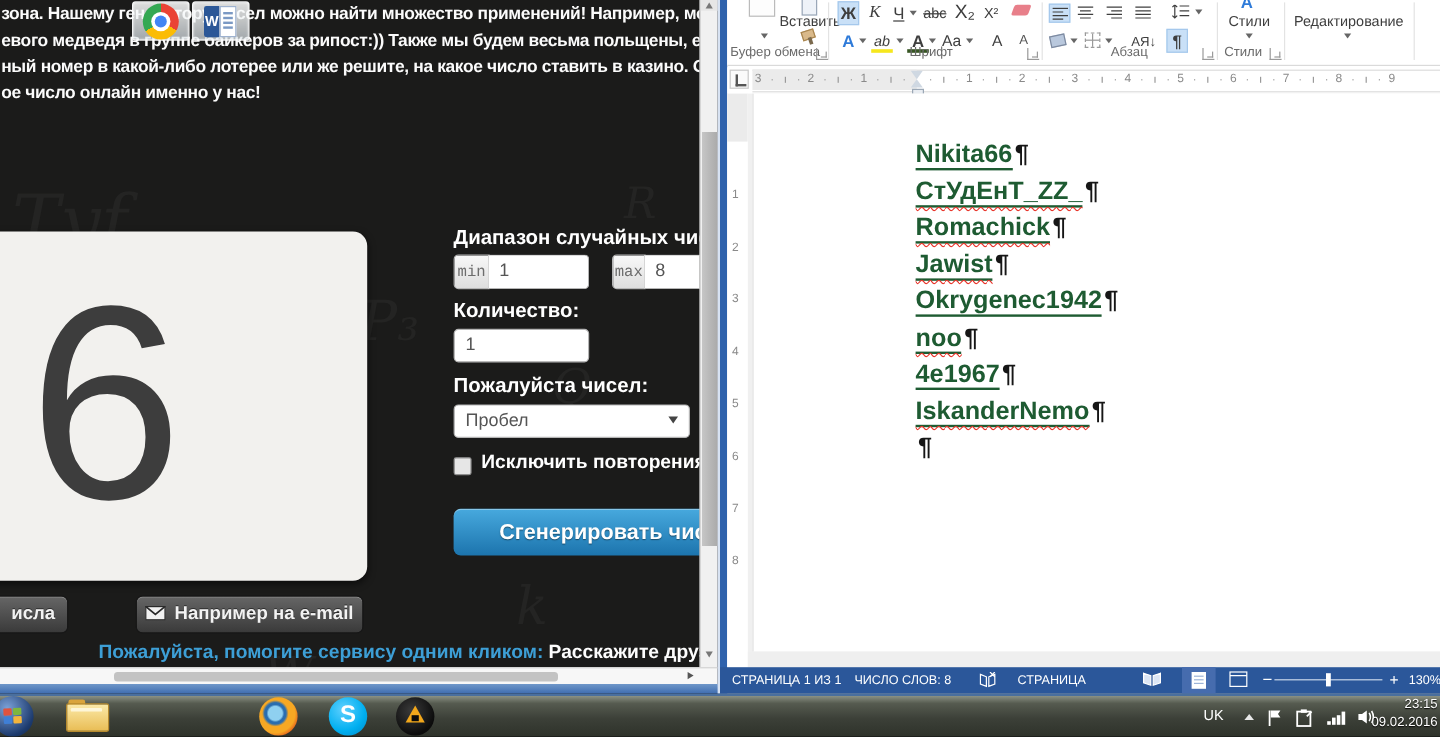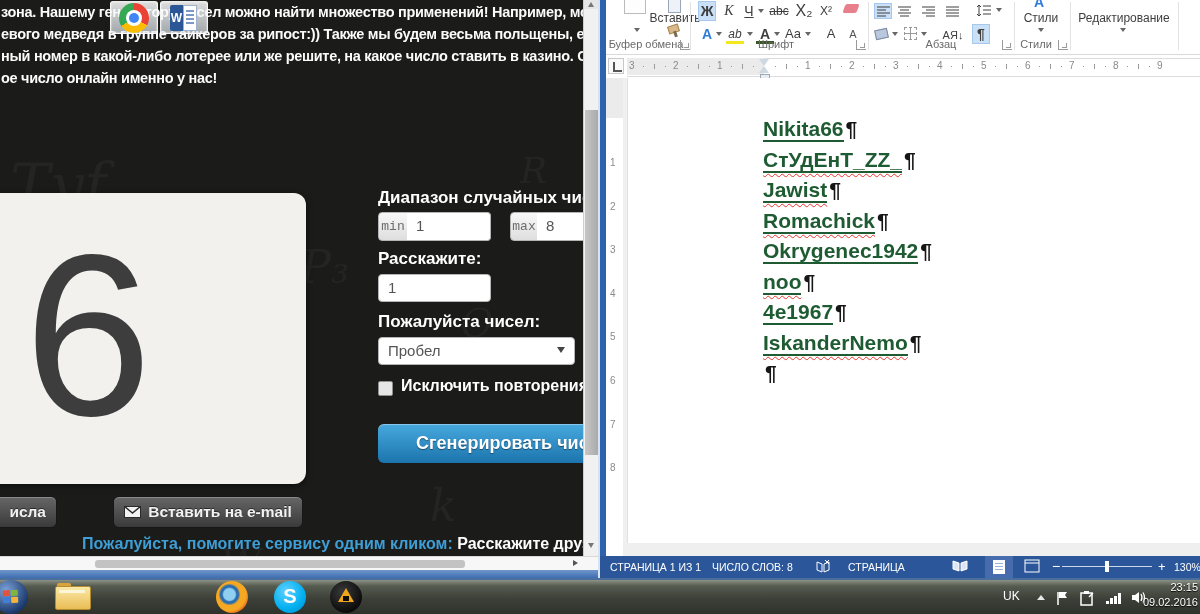--- a/index.html
+++ b/index.html
@@ -123,42 +123,42 @@
     <div id="resultCard">
       <span id="big6">6</span>
     </div>
 
     <div class="f-label" style="left:378px;top:188px;">Диапазон случайных чисел:</div>
     <div class="pre" style="left:378px;top:212px;width:30px;height:29px;">min</div>
     <div class="fld join" style="left:407px;top:212px;width:84px;height:29px;">1</div>
     <div class="pre" style="left:510px;top:212px;width:28px;height:29px;">max</div>
     <div class="fld join" style="left:537px;top:212px;width:60px;height:29px;">8</div>
 
-    <div class="f-label" style="left:378px;top:249px;">Расскажите:</div>
+    <div class="f-label" style="left:378px;top:249px;">Количество:</div>
     <div class="fld" style="left:378px;top:274px;width:113px;height:28px;">1</div>
 
     <div class="f-label" style="left:378px;top:312px;">Пожалуйста чисел:</div>
     <div class="fld" style="left:378px;top:337px;width:197px;height:28px;">
       <span>Пробел</span>
       <span id="sepArrow"></span>
     </div>
 
     <div style="position:absolute;left:378px;top:381px;width:13px;height:13px;background:#e6e6e6;border:1px solid #8f8f8f;border-radius:2px;"></div>
     <div class="f-label" style="left:401px;top:377px;font-size:16px;">Исключить повторения</div>
 
     <button id="genBtn">Сгенерировать числа</button>
 
     <div class="dbtn" style="left:-60px;width:117px;text-align:right;padding:6px 10px 0 0;">
       <span>исла</span>
     </div>
     <div class="dbtn" style="left:113px;width:190px;text-align:center;padding-top:6px;">
       <svg width="17" height="12" viewBox="0 0 17 12" style="vertical-align:-1px;margin-right:7px;">
         <rect x="0.5" y="0.5" width="16" height="11" fill="#f2f2f2" stroke="#2a2a2a"></rect>
         <path d="M0,0 L8.5,7 L17,0" fill="none" stroke="#2a2a2a" stroke-width="1.4"></path>
-      </svg><span>Вставить на e-mail</span>
+      </svg><span>Например на e-mail</span>
     </div>
 
     <div id="shareLine">
       <span class="lnk">Пожалуйста, помогите сервису одним кликом:</span><span class="rest"> Расскажите друзьям про генератор!</span>
     </div>
   </div>
 
   <div id="vscroll">
     <div style="position:absolute;left:0;top:0;width:14px;height:9px;background:#e6e6e6;">
       <i class="sArrow" style="left:4px;top:2px;border-left:3px solid transparent;border-right:3px solid transparent;border-bottom:5px solid #777;"></i>
@@ -360,22 +360,22 @@
       <i class="tri" style="left:153px;top:3px;border-left:5px solid transparent;border-right:5px solid transparent;border-top:7px solid #cfd8e2;"></i>
       <i class="tri" style="left:153px;top:10px;border-left:5px solid transparent;border-right:5px solid transparent;border-bottom:7px solid #cfd8e2;"></i>
       <div style="position:absolute;left:154px;top:18px;width:8px;height:5px;background:#e9edf2;border:1px solid #9aa7b5;"></div>
     </div>
 
     <div id="docBg">
       <div id="page">
         <div id="docText">
             <div><span><span class="nm">Nikita66</span></span><span class="pil">¶</span></div>
             <div><span class="sq"><span class="nm">СтУдЕнТ_ZZ_</span></span><span class="pil">¶</span></div>
+            <div><span class="sq"><span class="nm">Romachick</span></span><span class="pil">¶</span></div>
             <div><span class="sq"><span class="nm">Jawist</span></span><span class="pil">¶</span></div>
-            <div><span class="sq"><span class="nm">Romachick</span></span><span class="pil">¶</span></div>
             <div><span><span class="nm">Okrygenec1942</span></span><span class="pil">¶</span></div>
             <div><span class="sq"><span class="nm">noo</span></span><span class="pil">¶</span></div>
             <div><span><span class="nm">4e1967</span></span><span class="pil">¶</span></div>
             <div><span class="sq"><span class="nm">IskanderNemo</span></span><span class="pil">¶</span></div>
             <div><span class="pil">¶</span></div>
           </div>
       </div>
       <div style="position:absolute;left:0;top:465px;width:577px;height:13px;background:#efefef;"></div>
     </div>
     <div id="vruler">

